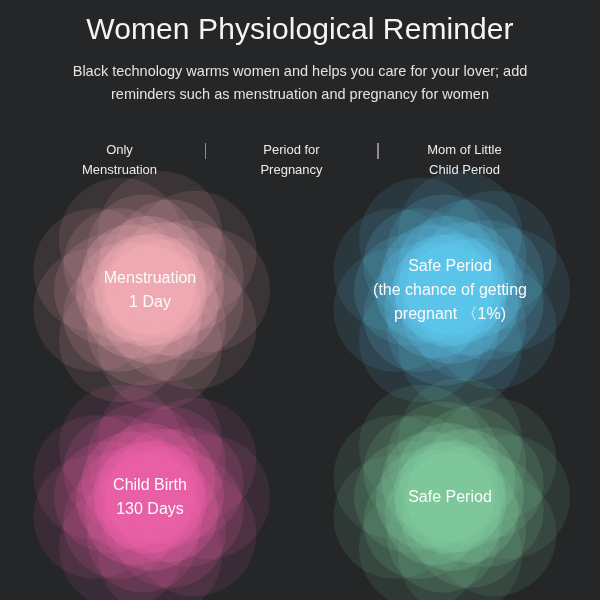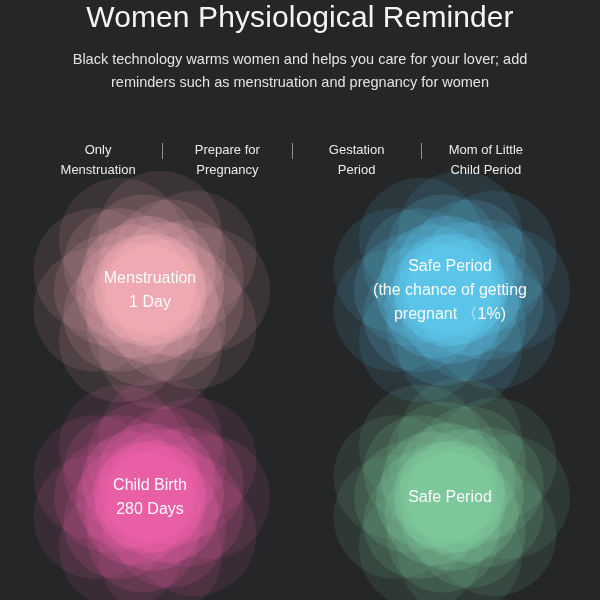--- a/index.html
+++ b/index.html
@@ -19,21 +19,21 @@
 
   
   .header {
     position: absolute;
     top: 0; left: 0; right: 0;
     text-align: center;
     z-index: 5;
   }
   .page-title {
     margin: 0;
-    padding-top: 0;
+    padding-top: 12px;
     font-size: 30px;
     font-weight: 400;
     letter-spacing: 0.1px;
     color: #f4f4f4;
     line-height: 1.12;
   }
   .page-subtitle {
     margin: 14px auto 4px auto;
     width: 460px;
     font-size: 14.5px;
@@ -117,25 +117,23 @@
 
   <div class="header">
     <h1 class="page-title">Women Physiological Reminder</h1>
     <p class="page-subtitle">Black technology warms women and helps you care for your lover; add reminders such as menstruation and pregnancy for women</p>
   </div>
 
   <div class="category-row">
     <div class="category-item">Only
 Menstruation</div>
     <div class="category-sep"></div>
-    <div class="category-item">Prepare for
+    <div class="category-item">Period for
 Pregnancy</div>
     <div class="category-sep"></div>
-    <div class="category-item">Gestation
-Period</div>
     <div class="category-sep"></div>
     <div class="category-item">Mom of Little
 Child Period</div>
   </div>
 
   <div class="blob-grid">
 
     <div class="blob-cell tl">
       <div class="blob-art">
           <svg class="blob-svg" width="300" height="300" viewBox="0 0 300 300">
@@ -289,21 +287,21 @@
             <circle cx="146.56" cy="156.09" r="38" fill="#e95fa5" fill-opacity="0.8"></circle>
             <circle cx="143.63" cy="152.91" r="38" fill="#e95fa5" fill-opacity="0.8"></circle>
             <circle cx="143.14" cy="148.61" r="38" fill="#e95fa5" fill-opacity="0.8"></circle>
             <circle cx="145.27" cy="144.84" r="38" fill="#e95fa5" fill-opacity="0.8"></circle>
             <circle cx="149.20" cy="143.05" r="38" fill="#e95fa5" fill-opacity="0.8"></circle>
             <circle cx="153.44" cy="143.91" r="38" fill="#e95fa5" fill-opacity="0.8"></circle>
             <circle cx="156.37" cy="147.09" r="38" fill="#e95fa5" fill-opacity="0.8"></circle>
           </svg>
         </div>
       <div class="blob-label">Child Birth
-280 Days</div>
+130 Days</div>
     </div>
 
     <div class="blob-cell br">
       <div class="blob-art">
           <svg class="blob-svg" width="300" height="300" viewBox="0 0 300 300">
             <circle cx="208.00" cy="150.00" r="62" fill="#7dc79a" fill-opacity="0.115"></circle>
             <circle cx="194.43" cy="187.28" r="62" fill="#7dc79a" fill-opacity="0.115"></circle>
             <circle cx="160.07" cy="207.12" r="62" fill="#7dc79a" fill-opacity="0.115"></circle>
             <circle cx="121.00" cy="200.23" r="62" fill="#7dc79a" fill-opacity="0.115"></circle>
             <circle cx="95.50" cy="169.84" r="62" fill="#7dc79a" fill-opacity="0.115"></circle>

